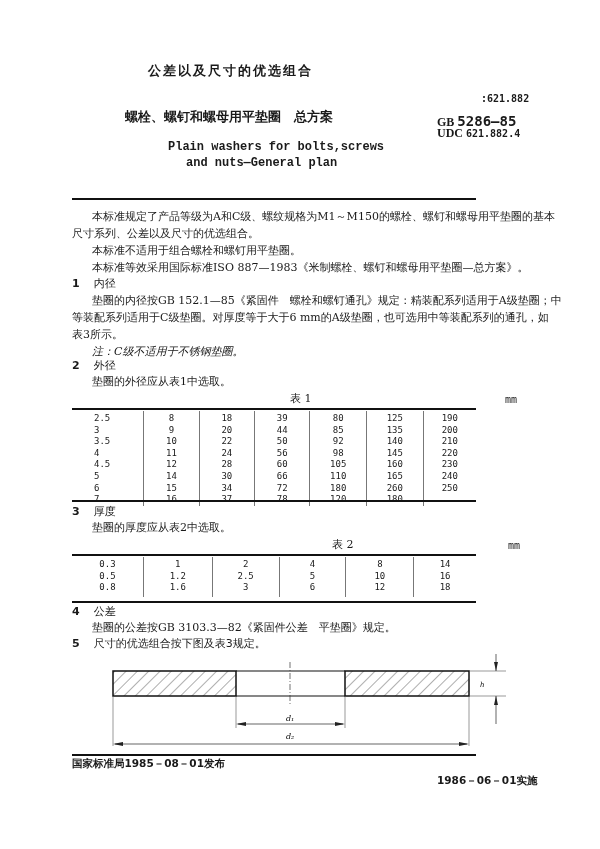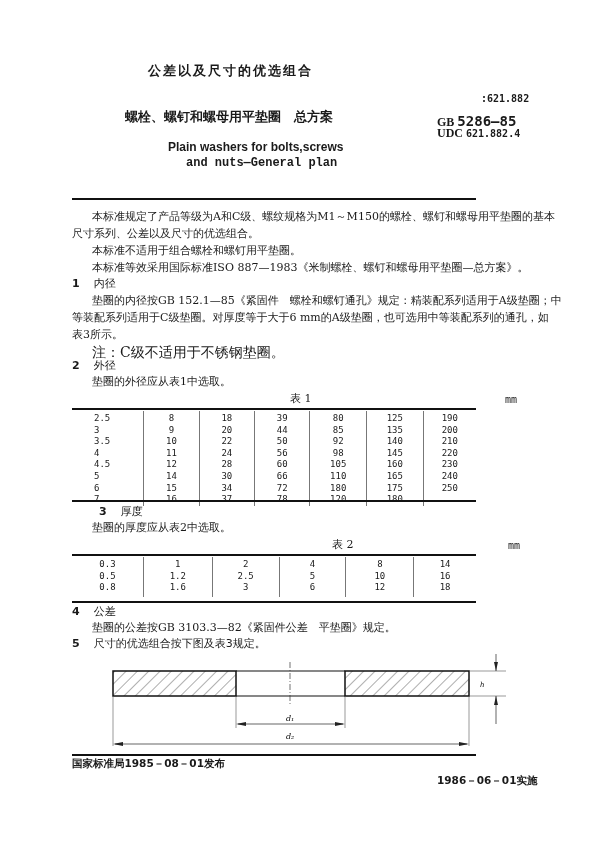--- a/index.html
+++ b/index.html
@@ -6,27 +6,27 @@
   body { width:600px; height:849px; position:relative; overflow:hidden;
          font-family:"DejaVu Serif", serif; color:#1a1a1a; }
   .abs { position:absolute; }
   .hdr-org { left:148px; top:62px; font-family:"DejaVu Sans", sans-serif; font-weight:bold; font-size:13px; letter-spacing:2px; }
   .udc { left:437px; top:100px; font-family:"Liberation Serif", serif; font-weight:bold; font-size:12px;margin-top:26px; }
   .udc .n { font-family:"DejaVu Sans Mono", monospace; font-size:10px; font-weight:bold; }
   .udc2 { left:481px; top:93px; font-family:"DejaVu Sans Mono", monospace; font-size:10px; font-weight:bold; }
   .title { left:125px; top:108px; font-family:"DejaVu Sans", sans-serif; font-weight:bold; font-size:13px; letter-spacing:0px; }
   .gb { left:437px; top:113px; font-family:"Liberation Serif", serif; font-weight:bold; font-size:12px; }
   .gb .n { font-family:"DejaVu Sans Mono", monospace; font-size:14px;margin-top:36px; }
-  .en1 { left:168px; top:140px; font-family:Liberation Sans, sans-serif; font-weight:bold; font-size:12px; }
+  .en1 { left:168px; top:140px; font-family:Liberation Mono, monospace; font-weight:bold; font-size:12px; }
   .en2 { left:186px; top:156px; font-family:"Liberation Mono", monospace; font-weight:bold; font-size:12px; }
   .rule { position:absolute; left:72px; width:404px; background:#111; }
   .p { position:absolute; font-size:11px; line-height:16px; white-space:nowrap; }
   .sec { position:absolute; font-size:11px; font-family:"DejaVu Sans", sans-serif; }
   .sec b { font-weight:bold; margin-right:14px; }
-  .note { font-size:14px; }
+  .note { font-size:11px;font-style:italic; }
   table.t { position:absolute; border-collapse:collapse; font-family:"DejaVu Sans Mono", monospace; font-size:9px; }
   table.t td { border-left:1.5px solid #777; text-align:center; vertical-align:top; padding:2px 0 0 0; line-height:11.6px; }
   table.t td:first-child { border-left:none; }
   .cap { position:absolute; font-size:11px; }
   .unit { position:absolute; font-size:10px; font-family:"DejaVu Sans Mono", monospace; }
   .foot-l { left:72px; top:810px; font-family:"DejaVu Sans", sans-serif; font-size:10.5px; font-weight:bold; }
   .foot-r { left:437px; top:814px; font-family:"DejaVu Sans", sans-serif; font-size:10.5px; font-weight:bold; }
 </style>
 </head>
 <body>
@@ -121,38 +121,38 @@
           <div>180</div>
           <div>120</div>
     </td>
     <td style="width:66px;">
       <div>125</div>
           <div>135</div>
           <div>140</div>
           <div>145</div>
           <div>160</div>
           <div>165</div>
-          <div>175</div>
+          <div>260</div>
           <div>180</div>
     </td>
     <td style="width:62px;">
       <div>190</div>
           <div>200</div>
           <div>210</div>
           <div>220</div>
           <div>230</div>
           <div>240</div>
           <div>250</div>
     </td>
   </tr>
 </tbody>
   </table>
 <div class="rule" style="top:500px;height:2px;"></div>
 
-<div class="sec" style="left:72px;top:504px;margin-left:27px;">
+<div class="sec" style="left:72px;top:504px;">
   <b>3</b><span>厚度</span>
 </div>
 <div class="p" style="left:92px;top:520px;">垫圈的厚度应从表2中选取。</div>
 
 <div class="cap" style="left:294px;top:537px;margin-left:38px;">表 2</div>
 <div class="unit" style="left:508px;top:540px;">mm</div>
 <div class="rule" style="top:554px;height:2px;"></div>
 <table class="t" style="left:72px;top:557px;width:404px;height:40px;">
   <tbody>
       <tr>

